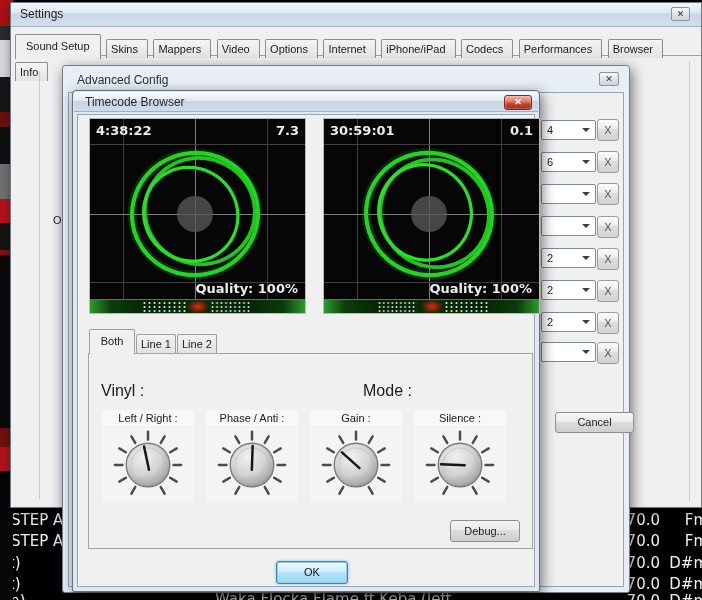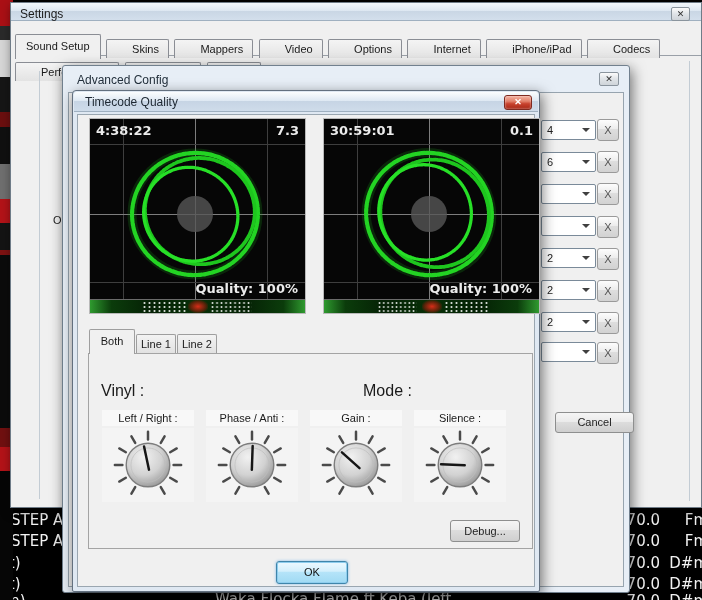--- a/index.html
+++ b/index.html
@@ -16,34 +16,34 @@
   .trk-bpm   { position:absolute; left:560px; width:100px; text-align:right; white-space:nowrap; }
   .trk-key   { position:absolute; left:640px; width:68px; text-align:right; white-space:nowrap; }
   .trk-bottom{ position:absolute; left:215px; top:590px; white-space:nowrap; }
 
   
   .win-settings {
     position:absolute; left:10px; top:2px; width:692px; height:506px; z-index:2;
     background:#f0f0f0; border:1px solid #6f7c88; box-shadow:2px 3px 10px rgba(0,0,0,.5);
   }
   .titlebar {
-    position:absolute; left:0; top:0; right:0; height:18px;
+    position:absolute; left:0; top:0; right:0; height:24px;
     background:linear-gradient(180deg,#f2f7fb,#dde7f1 45%,#c9d6e4 46%,#d3dfec);
     border-bottom:1px solid #9fb0c0; color:#1c1c1c; font-size:12px;
   }
   .titlebar .t-label { position:absolute; left:9px; top:4px; }
   .winclose {
     position:absolute; right:11px; top:4px; width:19px; height:14px;
     background:linear-gradient(180deg,#fbfbfb,#dfe3e7 50%,#cfd4d9);
     border:1px solid #8a949d; border-radius:2px;
     font-size:9px; color:#333; text-align:center; line-height:12px; cursor:pointer;
   }
   .tabstrip { position:absolute; left:4px; top:31px; right:0; height:22px; border-bottom:1px solid #9aa0a8; }
   .s-tab {
-    display:inline-block; padding:3px 9px 3px 25px; font-size:11px; color:#1a1a1a;
+    display:inline-block; padding:3px 9px 3px 4px; font-size:11px; color:#1a1a1a;
     background:linear-gradient(180deg,#f4f4f4,#e3e3e3);
     border:1px solid #8a8d94; border-bottom:none; border-radius:2px 2px 0 0;
     margin-right:1px; position:relative; top:3px; cursor:pointer;
   }
   .s-tab.active { background:#f0f0f0; top:0; padding:5px 10px 7px 10px; z-index:3; }
   .groupline-v { position:absolute; width:1px; background:#c3ccd4; }
   .frag { position:absolute; font-size:11px; color:#222; width:11px; overflow:hidden; white-space:nowrap; }
 
   .dlg-adv {
     position:absolute; left:62px; top:65px; width:568px; height:528px; z-index:3;
@@ -292,21 +292,21 @@
         <span class="val"></span>
         <span class="arrow-down"></span>
       </div>
     <div class="xbtn" style="left:534px;top:276px">X</div>
 
     <div class="btn" style="position:absolute;left:492px;top:346px;width:79px;height:21px;line-height:19px">Cancel</div>
   </div>
 
   <div class="dlg-tc">
     <div class="tc-titlebar">
-      <span class="t-label">Timecode Quality</span>
+      <span class="t-label">Timecode Browser</span>
       <div class="tc-close">✕</div>
     </div>
     <div class="tc-content"></div>
 
     <div class="scope-panel" style="left:16px">
       <div class="scope">
         <div class="gl-v" style="left:33px"></div>
         <div class="gl-v gl-bright" style="left:105px"></div>
         <div class="gl-v" style="left:177px"></div>
         <div class="gl-h" style="top:25px"></div>

